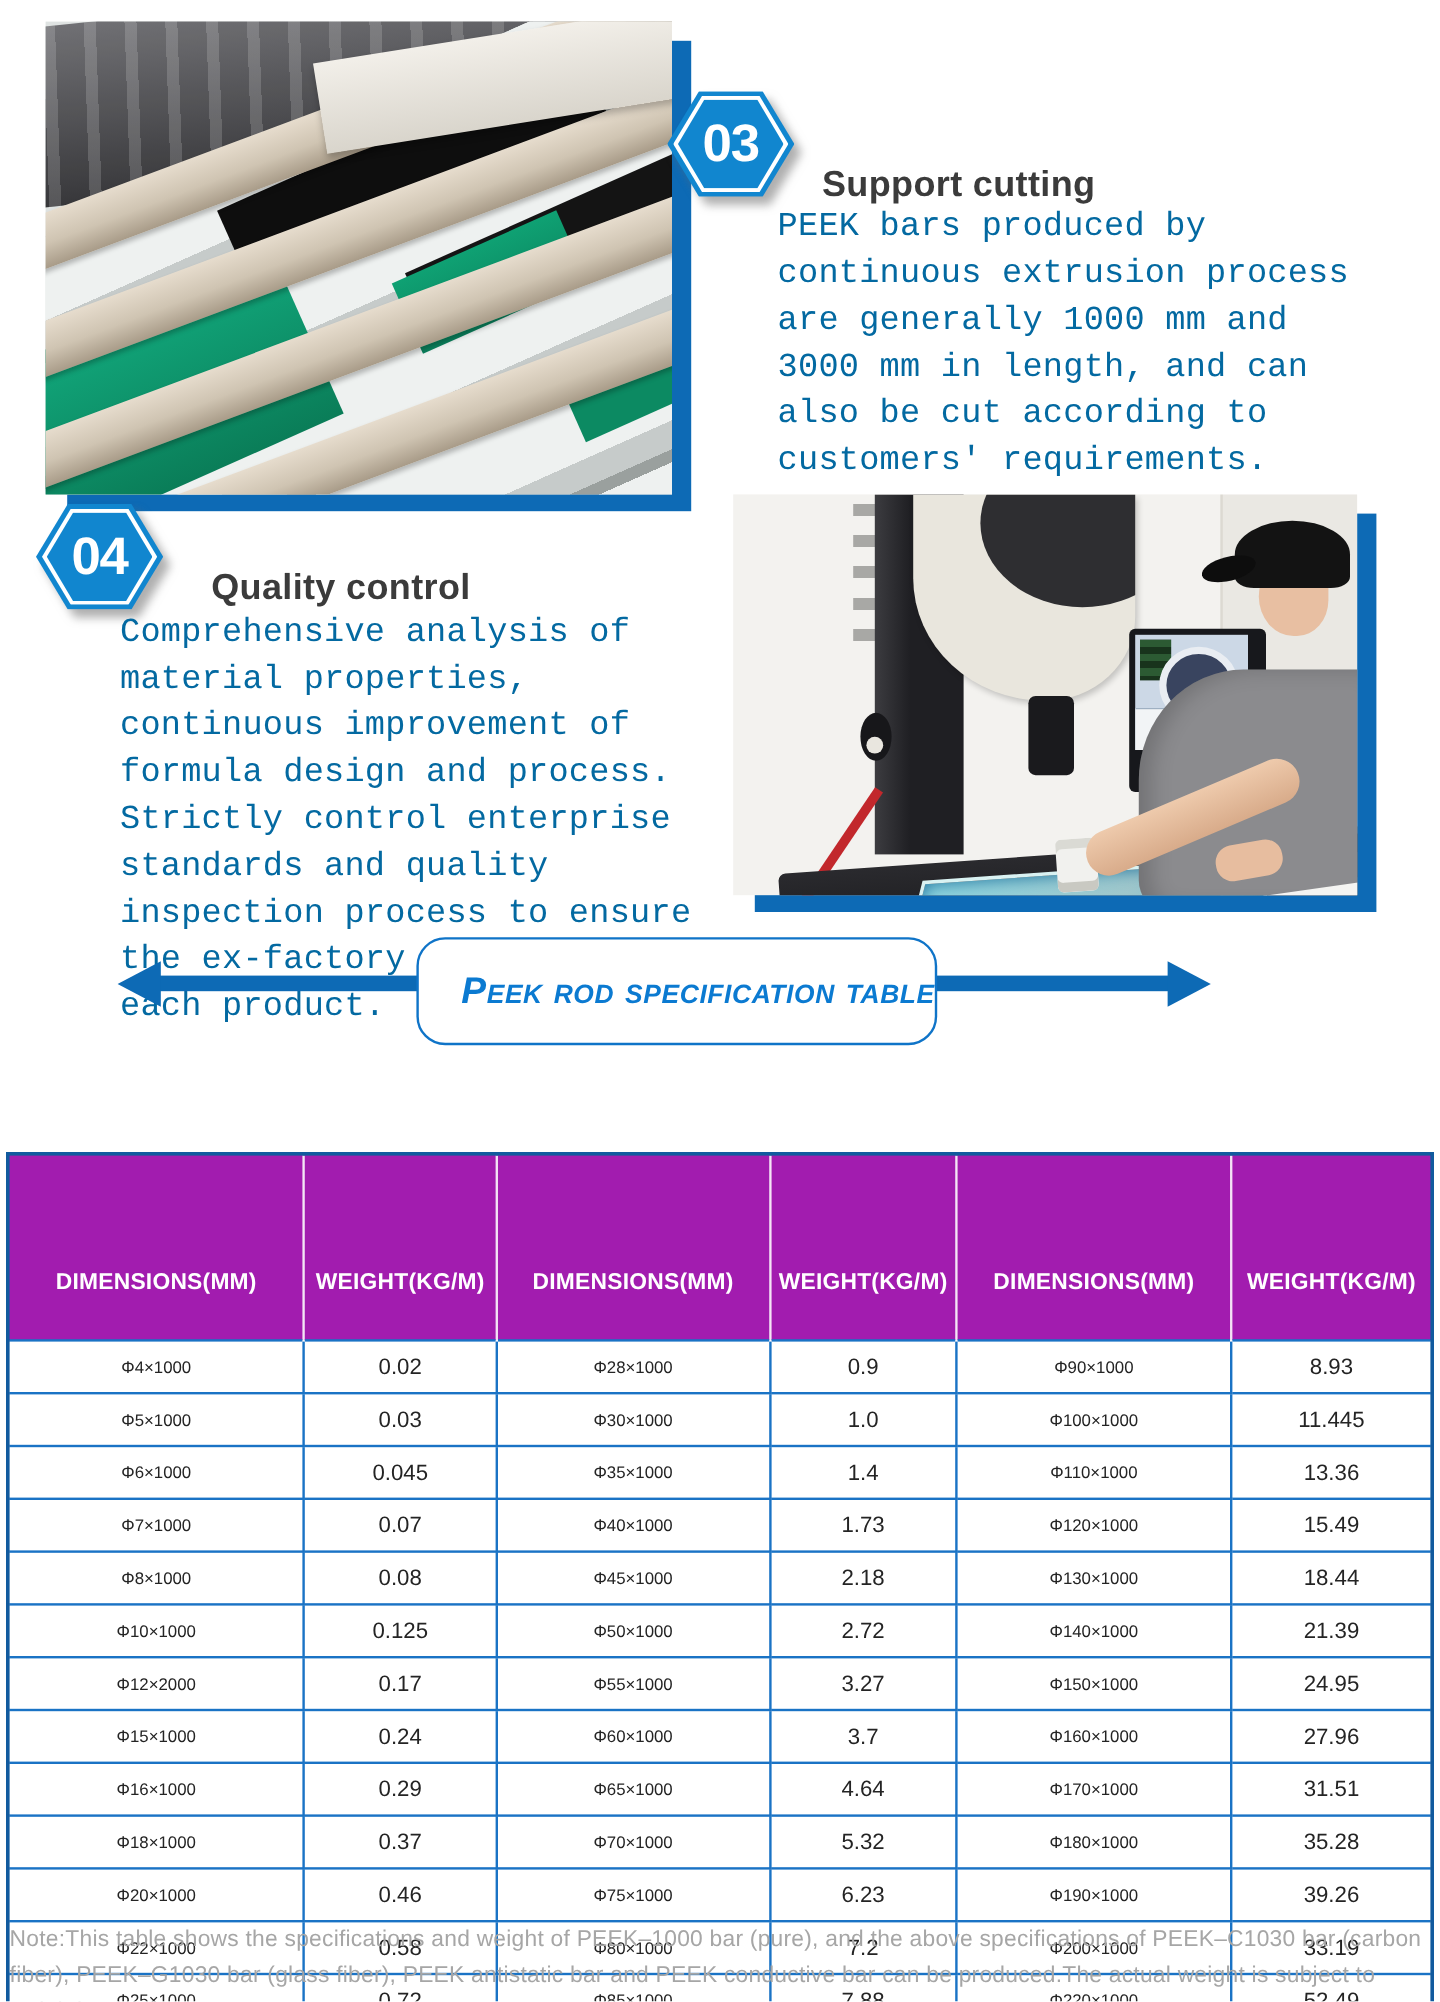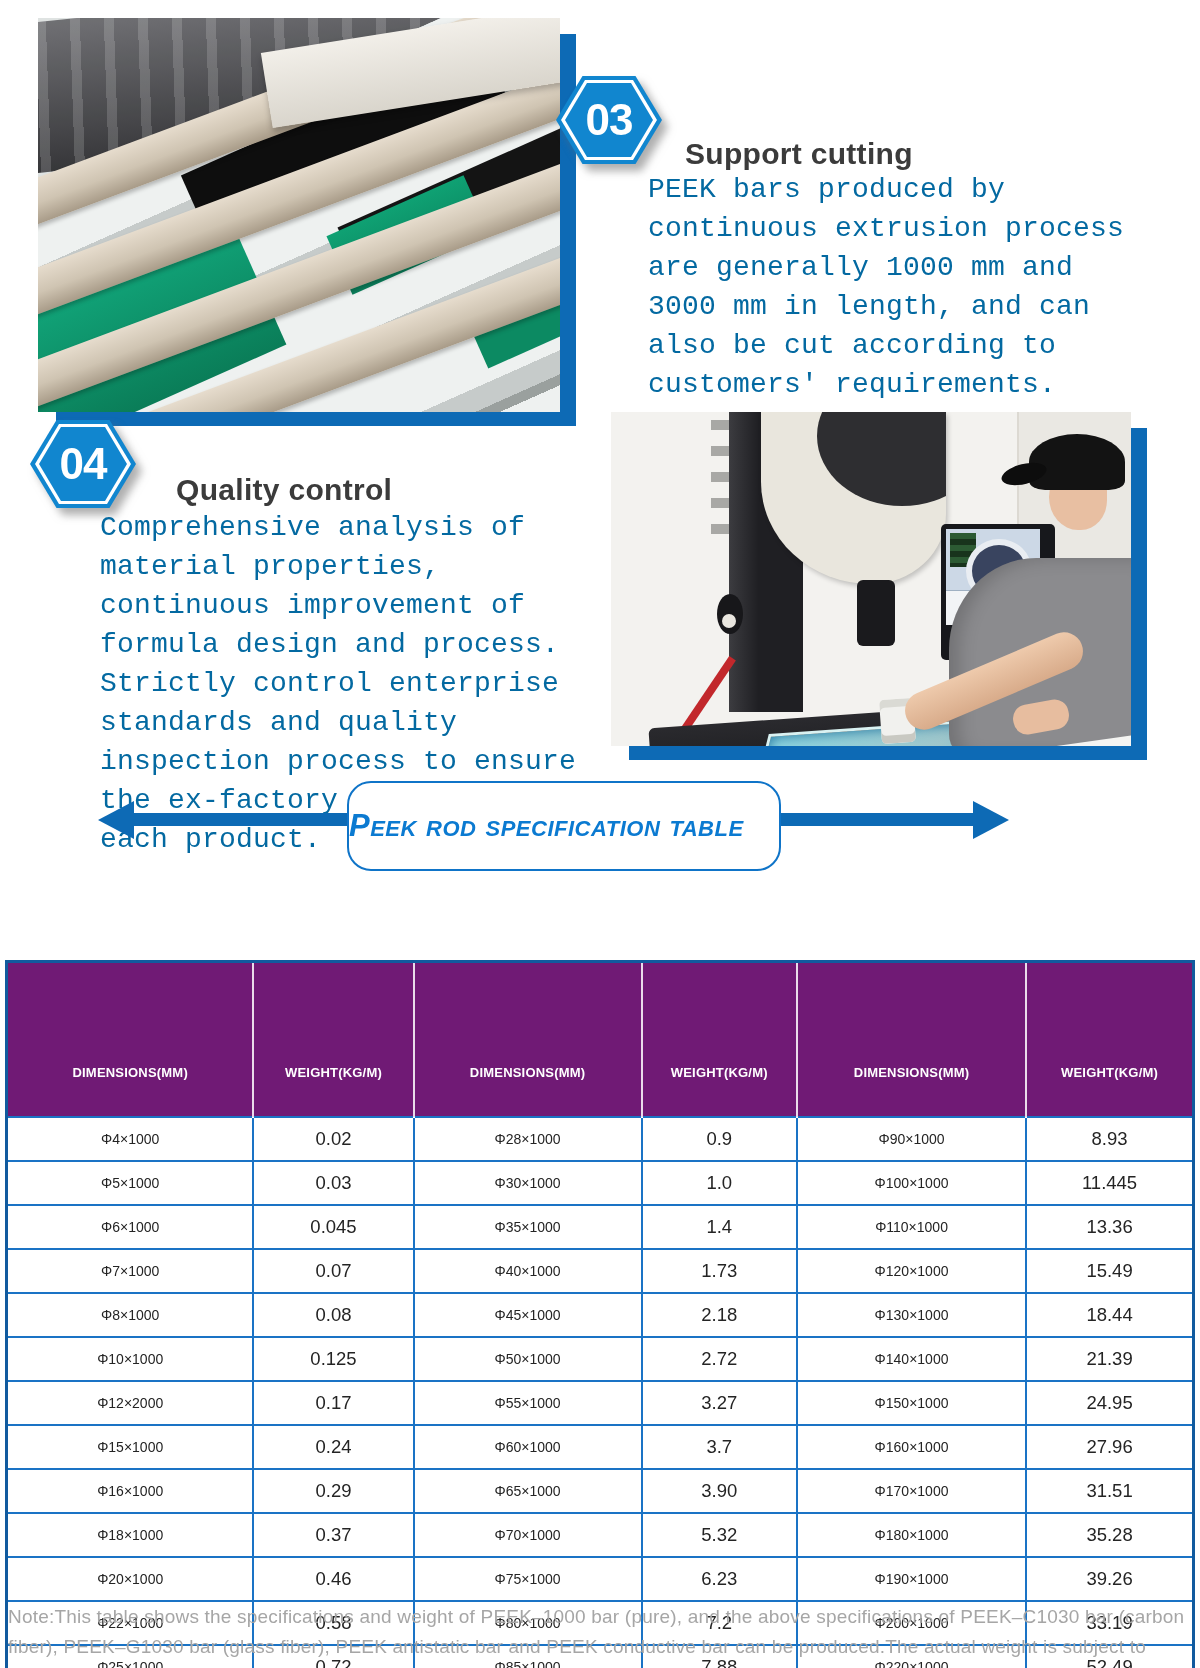--- a/index.html
+++ b/index.html
@@ -86,27 +86,27 @@
 
   .step-title{position:absolute;font-size:30px;font-weight:bold;color:#3b3b3b;letter-spacing:.3px;margin-top:41px;}
   .step-body{position:absolute;font-size:28px;color:#0369a1;line-height:39px;letter-spacing:.2px;font-family:Liberation Mono, monospace;}
 
   
   .arrow-shaft{position:absolute;left:130px;top:813px;width:845px;height:13px;background:#0d6ab5;}
   .arrow-head{position:absolute;width:0;height:0;border-top:19px solid transparent;border-bottom:19px solid transparent;}
   #arrow-left{left:98px;top:801px;border-right:36px solid #0d6ab5;}
   #arrow-right{left:973px;top:801px;border-left:36px solid #0d6ab5;}
   .banner-box{position:absolute;left:347px;top:781px;width:430px;height:86px;background:#ffffff;
-    border:2px solid #0f74c8;border-radius:24px;display:flex;align-items:center;justify-content:flex-start;}
+    border:2px solid #0f74c8;border-radius:24px;display:flex;align-items:center;justify-content:flex-end;}
   .banner-label{font-variant:small-caps;font-style:italic;font-weight:bold;font-size:31px;color:#0b7ad1;letter-spacing:.5px;}
 
   
   .spec-table{position:absolute;left:5px;top:960px;width:1190px;border-collapse:collapse;table-layout:fixed;
     border:3px solid #115a9e;}
-  .spec-table th{background:#701a75;color:#ffffff;font-size:13px;font-weight:bold;letter-spacing:.2px;
+  .spec-table th{background:#a21caf;color:#ffffff;font-size:19px;font-weight:bold;letter-spacing:.2px;
     height:117px;vertical-align:bottom;padding:0 0 36px 0;border-right:2px solid rgba(255,255,255,.85);}
   .spec-table th:last-child{border-right:none;}
   .spec-table td{height:40px;text-align:center;vertical-align:middle;border:2px solid #1a73c5;background:#ffffff;color:#242424;}
   .spec-table td.dcell{font-size:14px;}
   .spec-table td.wcell{font-size:18.5px;}
 
   .note{position:absolute;left:8px;top:1602px;width:1186px;font-size:19px;color:#a6a6a6;line-height:30px;letter-spacing:.2px;}
 </style>
 </head>
 <body>
@@ -270,21 +270,21 @@
           <td class="wcell">0.24</td>
           <td class="dcell">Φ60×1000</td>
           <td class="wcell">3.7</td>
           <td class="dcell">Φ160×1000</td>
           <td class="wcell">27.96</td>
         </tr>
         <tr>
           <td class="dcell">Φ16×1000</td>
           <td class="wcell">0.29</td>
           <td class="dcell">Φ65×1000</td>
-          <td class="wcell">3.90</td>
+          <td class="wcell">4.64</td>
           <td class="dcell">Φ170×1000</td>
           <td class="wcell">31.51</td>
         </tr>
         <tr>
           <td class="dcell">Φ18×1000</td>
           <td class="wcell">0.37</td>
           <td class="dcell">Φ70×1000</td>
           <td class="wcell">5.32</td>
           <td class="dcell">Φ180×1000</td>
           <td class="wcell">35.28</td>

